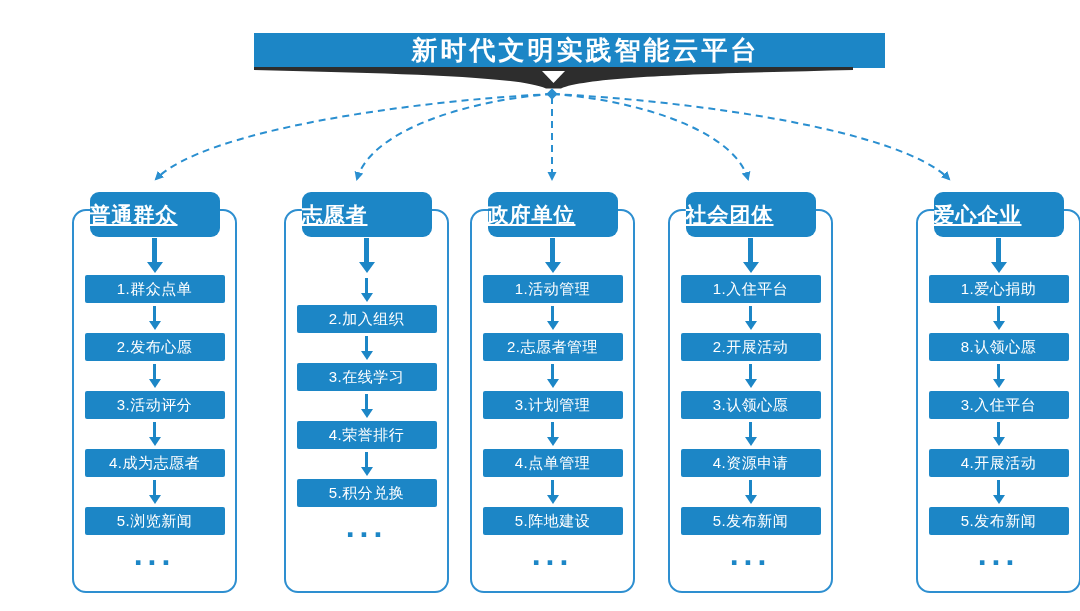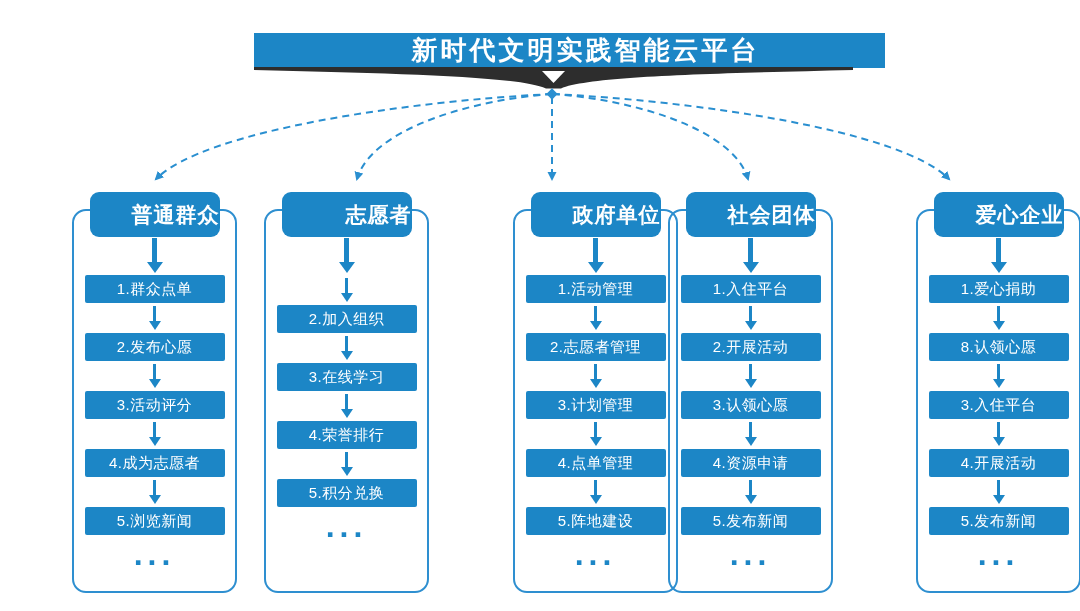--- a/index.html
+++ b/index.html
@@ -14,31 +14,31 @@
     display:flex;align-items:center;justify-content:center;
     font-size:26px;font-weight:bold;letter-spacing:3px;padding-left:32px;
   }
   .ribbon{position:absolute;left:254px;top:67px;width:599px;height:23px;}
 
   
   .links{position:absolute;left:0;top:85px;width:1080px;height:110px;}
 
   
   .column{position:absolute;top:192px;width:165px;display:flex;flex-direction:column;align-items:center;}
-  .col-1{left:72px;} .col-2{left:264px;} .col-3{left:470px;margin-left:43px;} .col-4{left:668px;} .col-5{left:916px;}
+  .col-1{left:72px;} .col-2{left:284px;} .col-3{left:470px;} .col-4{left:668px;} .col-5{left:916px;}
 
   .col-frame{
     position:absolute;left:0;top:17px;width:161px;height:380px;
     border:2px solid #2e8fd0;border-radius:14px;background:transparent;
   }
   .col-header{
     position:relative;z-index:2;width:130px;height:45px;
     background:#1c86c6;border-radius:9px;color:#ffffff;
-    display:flex;align-items:center;justify-content:flex-end;
-    font-size:21px;font-weight:bold;letter-spacing:1px;
+    display:flex;align-items:center;justify-content:flex-start;
+    font-size:21px;font-weight:bold;letter-spacing:1px;text-decoration:underline;
   }
   .item{
     position:relative;z-index:1;width:140px;height:28px;
     background:#1c86c6;border-radius:2px;color:#ffffff;
     display:flex;align-items:center;justify-content:center;
     font-size:15px;letter-spacing:0.5px;
   }
   .big-arrow{position:relative;z-index:1;height:37px;display:flex;flex-direction:column;align-items:center;justify-content:flex-start;padding-top:1px;}
   .big-arrow .stem{width:5px;height:24px;background:#1c86c6;}
   .big-arrow .head{width:0;height:0;border-left:8px solid transparent;border-right:8px solid transparent;border-top:11px solid #1c86c6;}

